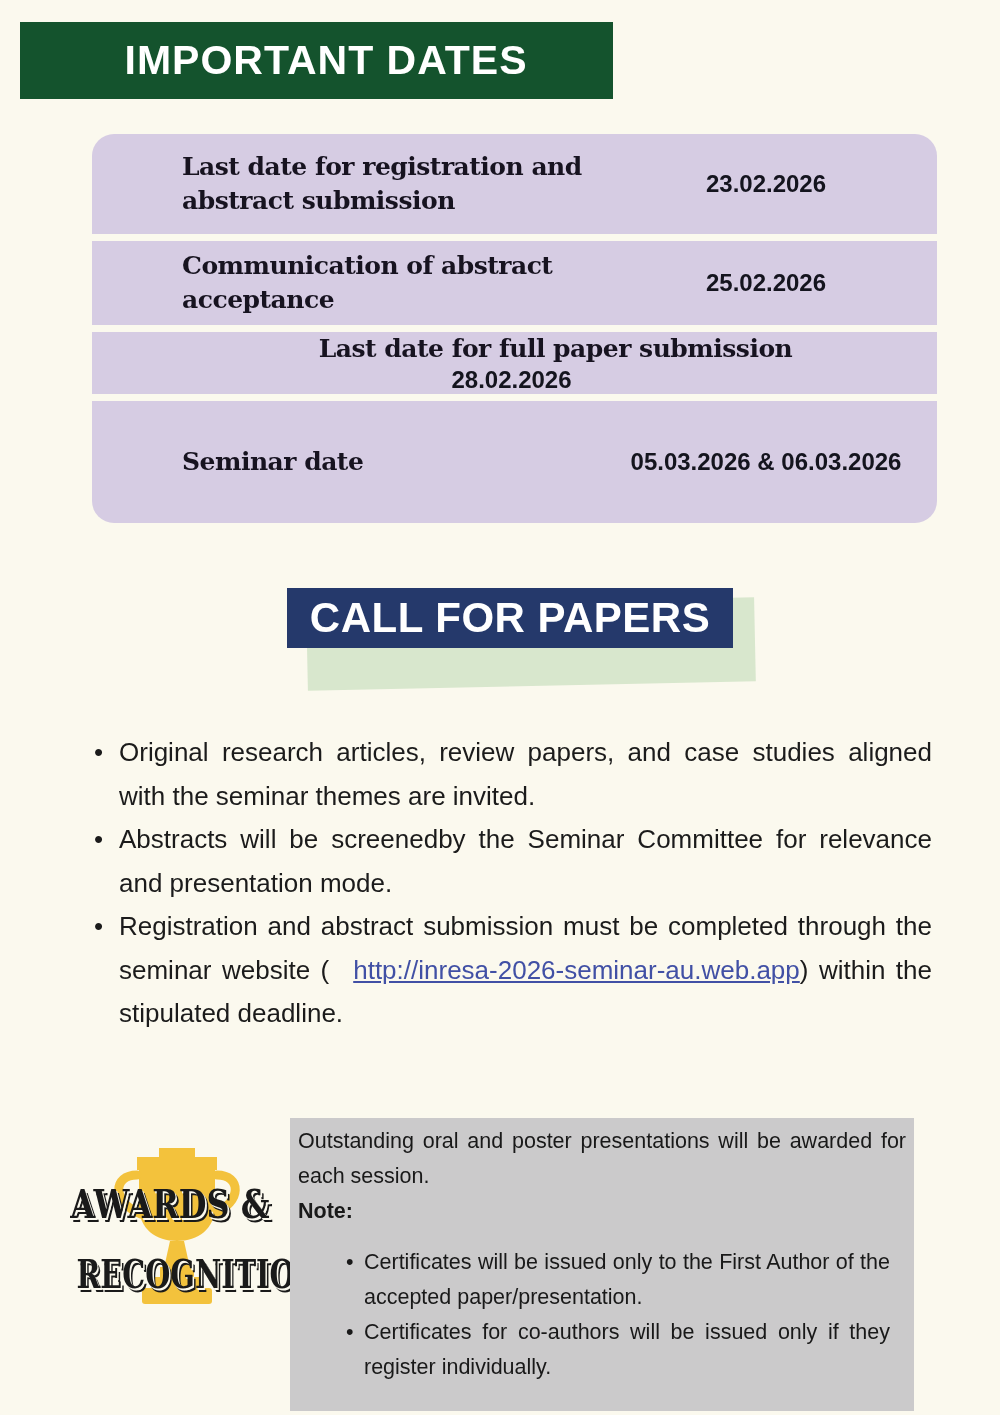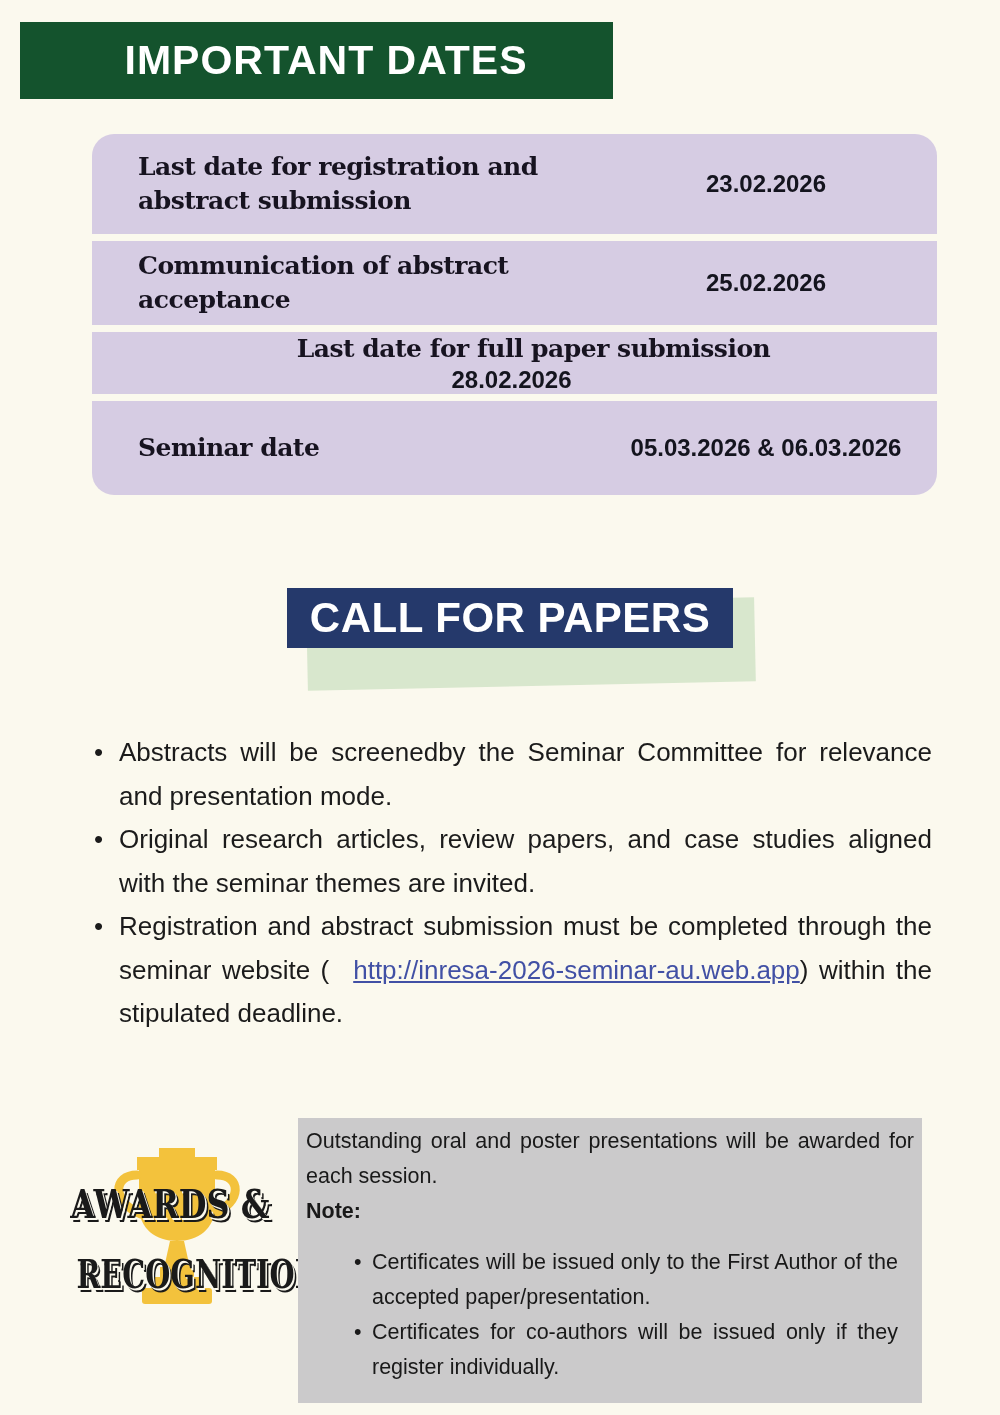--- a/index.html
+++ b/index.html
@@ -19,26 +19,26 @@
   }
   
   .dates-table{
     position:absolute;left:92px;top:134px;width:845px;
     border-radius:22px;overflow:hidden;
   }
   .date-row{
     background:#D6CCE3;display:flex;align-items:center;margin-bottom:7px;
   }
   .date-row:last-child{margin-bottom:0;}
-  .r1{height:100px;} .r2{height:84px;} .r3{height:62px;flex-direction:column;} .r4{height:94px;justify-content:space-between;}
+  .r1{height:100px;} .r2{height:84px;} .r3{height:62px;flex-direction:column;} .r4{height:122px;justify-content:space-between;}
   .row-label{
     flex:1;padding-left:46px;padding-right:8px;
     font-family:"DejaVu Serif",serif;font-weight:700;
     font-size:25px;line-height:1.35;color:#171320;
-    white-space:pre-line;letter-spacing:-0.5px;
+    white-space:pre-line;letter-spacing:-0.5px;margin-left:44px;
   }
   .row-date{
     width:330px;text-align:center;
     font-weight:800;font-size:24px;color:#14141e;letter-spacing:0;
     padding-right:6px;white-space:nowrap;
   }
   
   .cfp-wrap{position:absolute;left:287px;top:588px;width:446px;height:77px;}
   .cfp-shadow{
     position:absolute;left:20px;top:14px;width:448px;height:84px;
@@ -66,22 +66,22 @@
   .awards-line{
     position:absolute;left:0;width:260px;text-align:center;
     font-family:"DejaVu Serif",serif;font-weight:700;font-size:40px;color:#1a1a1a;
     text-shadow:2px 2px 0 #FBF9EE,4px 4px 0 #1a1a1a;
     white-space:nowrap;
   }
   .awards-line.l1{top:38px;transform:scaleX(0.80);}
   .awards-line.l2{top:108px;transform:scaleX(0.72);}
   
   .award-box{
-    position:absolute;left:298px;top:1118px;width:624px;min-height:227px;
-    background:#CBCACB;box-sizing:border-box;padding:6px 8px 2px 8px;
+    position:absolute;left:290px;top:1118px;width:624px;min-height:227px;
+    background:#CBCACB;box-sizing:border-box;padding:6px 8px 10px 8px;
     font-size:21.5px;line-height:35px;text-align:justify;color:#191919;
   }
   .award-box .intro{margin:0;}
   .award-box .note-label{font-weight:700;}
   .award-box ul{margin:16px;padding:0 0 0 34px;list-style:none;}
   .award-box li{position:relative;padding-left:16px;}
   .award-box li::before{
     content:"\2022";position:absolute;left:-2px;top:0;color:#191919;
   }
 </style>
@@ -114,22 +114,22 @@
 
 <div class="cfp-wrap">
   <div class="cfp-shadow"></div>
   <div class="cfp-box">
     <span class="t">CALL FOR PAPERS</span>
   </div>
 </div>
 
 <div class="cfp-bullets">
   <ul>
+    <li>Original research articles, review papers, and case studies aligned with the seminar themes are invited.</li>
     <li>Abstracts will be screenedby the Seminar Committee for relevance and presentation mode.</li>
-    <li>Original research articles, review papers, and case studies aligned with the seminar themes are invited.</li>
     <li><span>Registration and abstract submission must be completed through the seminar website (</span><a class="seminar-link" href="#">http://inresa-2026-seminar-au.web.app</a><span>) within the stipulated deadline.</span></li>
   </ul>
 </div>
 
 <div class="awards-art">
   <svg class="trophy" width="140" height="170" viewBox="0 0 140 170">
     <g fill="#F3C23C">
       <rect x="52" y="0" width="36" height="12"></rect>
       <rect x="30" y="9" width="80" height="13"></rect>
       <path d="M32,22 h76 v36 c0,23 -17,35 -38,35 c-21,0 -38,-12 -38,-35 z"></path>

